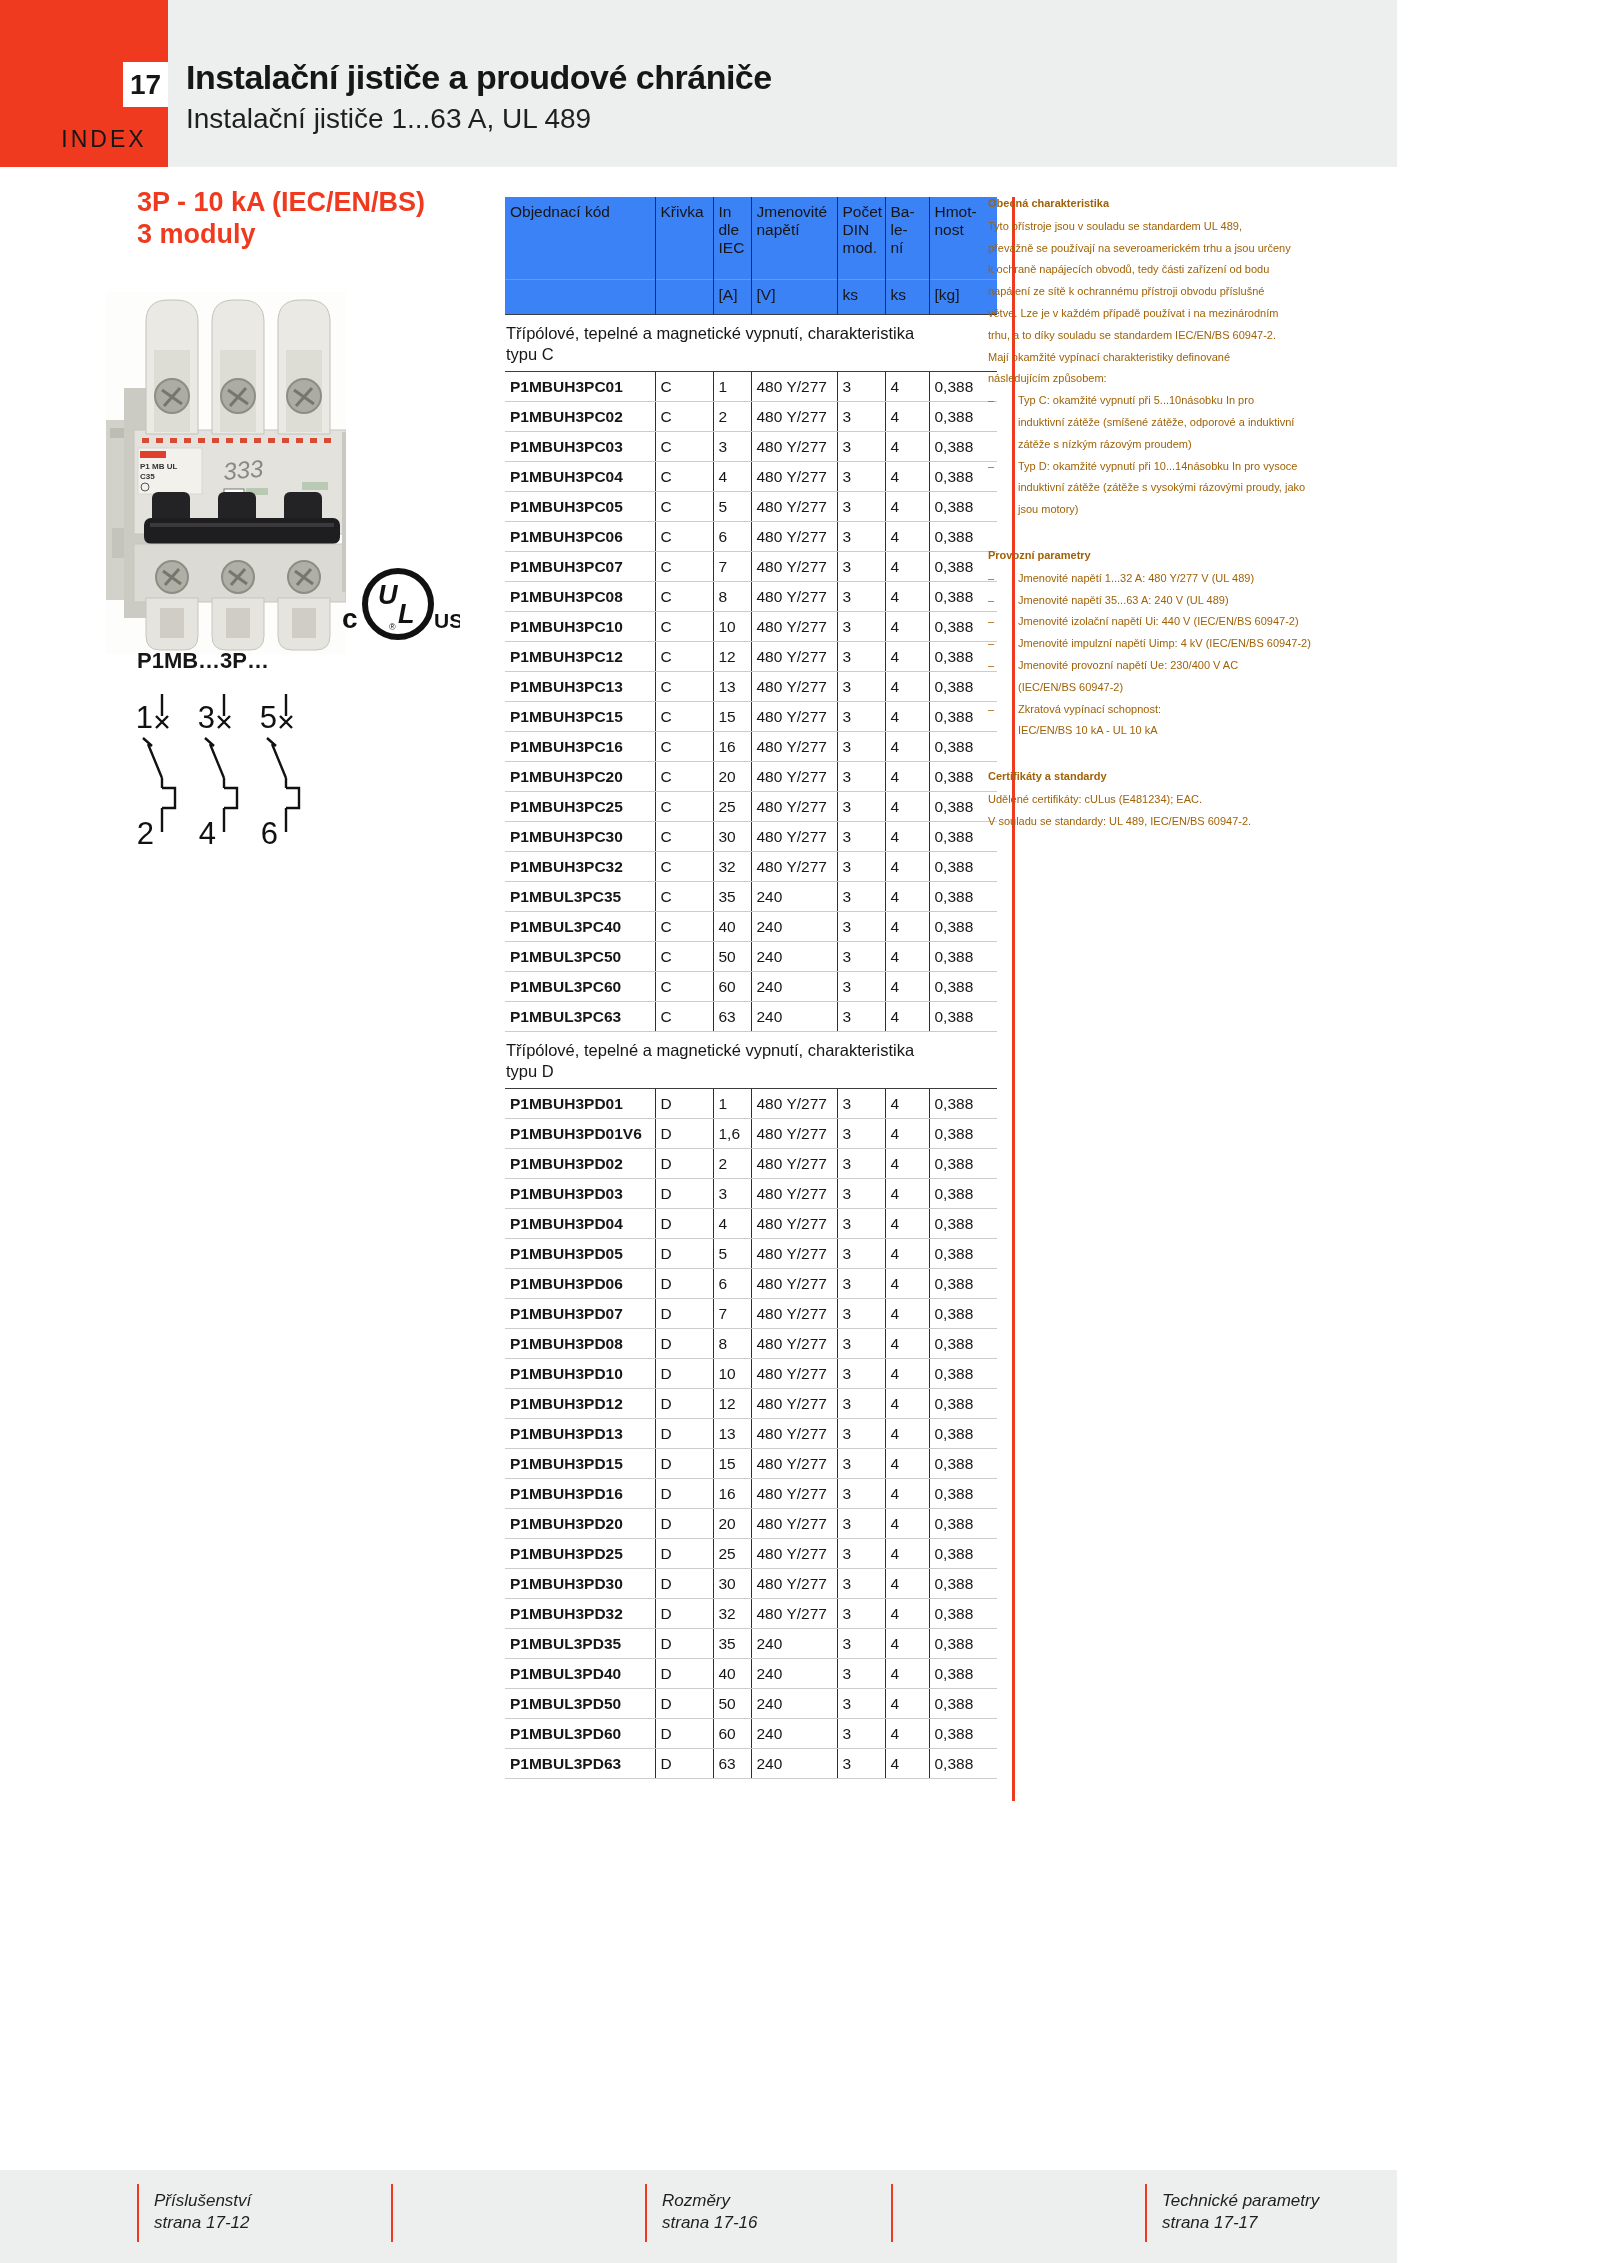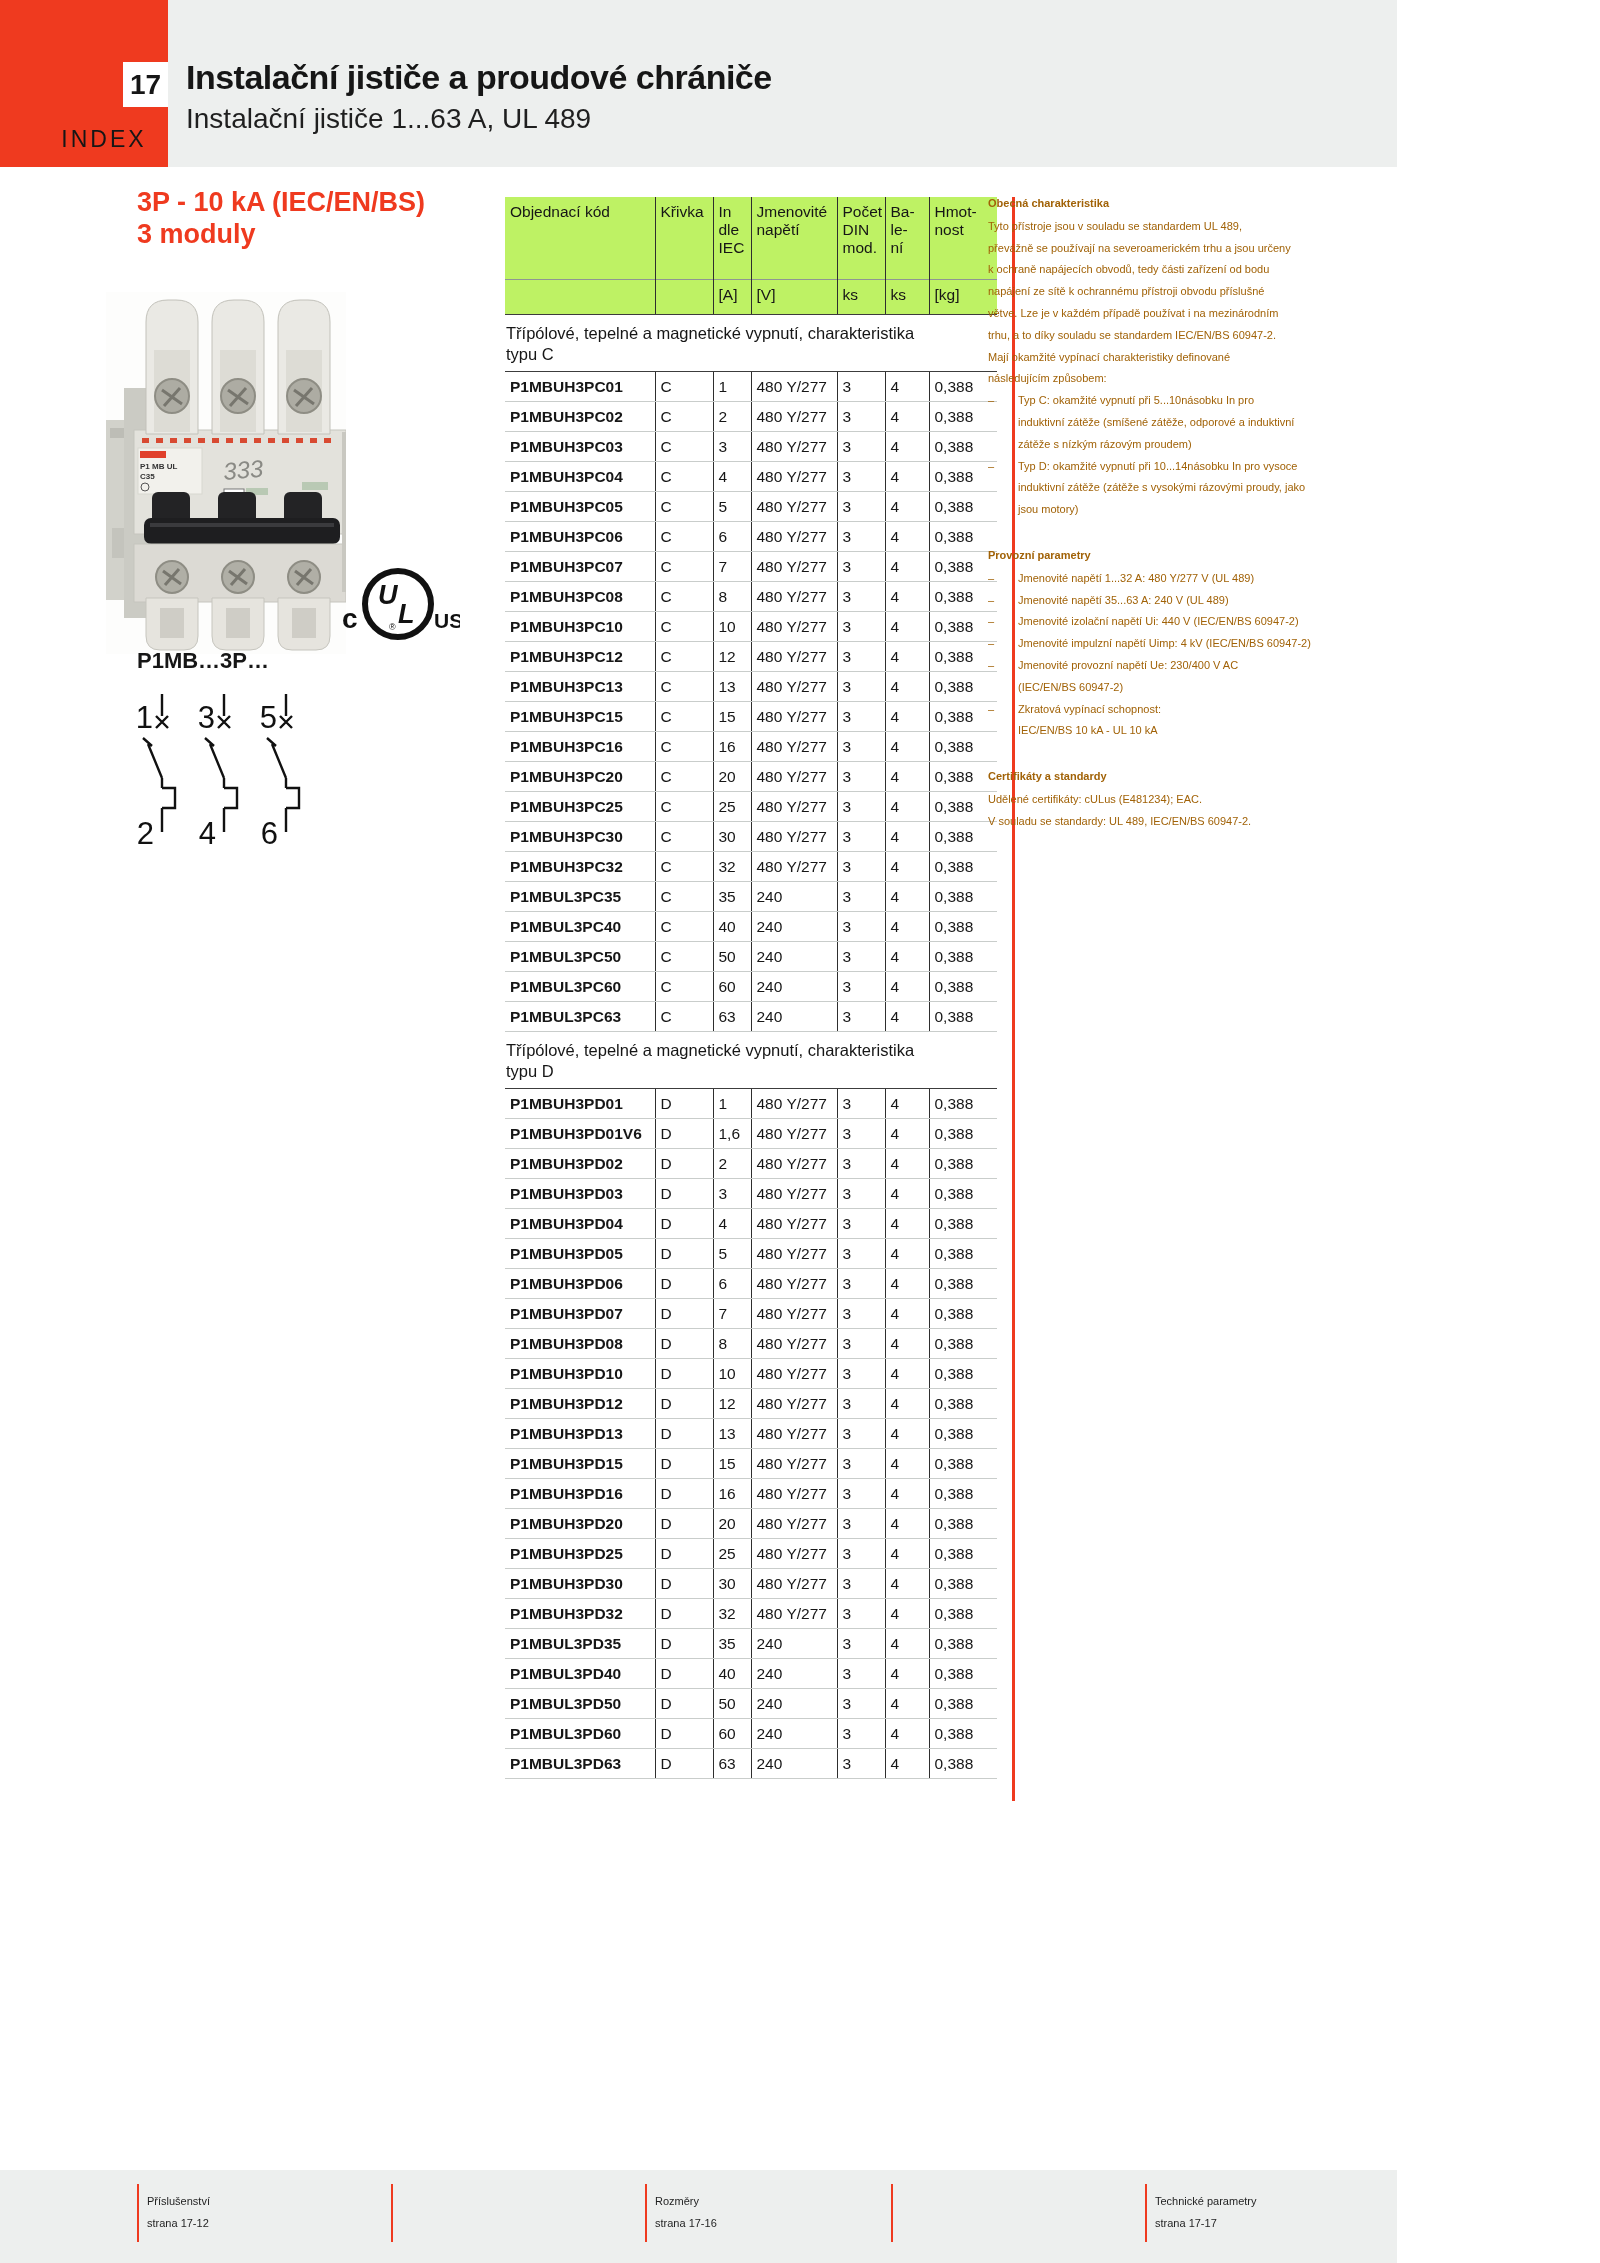--- a/index.html
+++ b/index.html
@@ -30,21 +30,21 @@
   
   .product-heading { position:absolute; left:137px; top:186px; font-size:27px; line-height:32px;
     font-weight:bold; color:#ef3a1f; white-space:pre-line; }
   .product-photo { position:absolute; left:106px; top:292px; }
   .ul-mark { position:absolute; left:336px; top:566px; }
   .model-label { position:absolute; left:137px; top:648px; font-size:22px; font-weight:bold; color:#161616; }
   .circuit-diagram { position:absolute; left:126px; top:686px; }
   
   .catalog-table { position:absolute; left:505px; top:197px; }
   .catalog-table table { border-collapse:collapse; table-layout:fixed; width:492px; color:#161616; }
-  .catalog-table thead th { background:#bef264; font-weight:normal; text-align:left; vertical-align:top;
+  .catalog-table thead th { background:#3b82f6; font-weight:normal; text-align:left; vertical-align:top;
     padding:6px 5px 4px 5px; font-size:15.5px; line-height:18px; white-space:pre-line; }
   .catalog-table tr.labels th { height:72px; }
   .catalog-table tr.units th { border-top:1px solid #8f9693; border-bottom:1px solid #3c3c3c; padding:6px 5px; height:22px; }
   .catalog-table tr.labels th + th,
   .catalog-table tr.units th + th,
   .catalog-table tr.data td + td { border-left:1px solid #2e2e2e; }
   .catalog-table tr.section td { padding:8px 1px 6px 1px; font-size:16.5px; line-height:21px;
     white-space:pre-line; border-bottom:1px solid #3c3c3c; background:#fff; }
   .catalog-table tr.data td { padding:5px 5px 4px 5px; font-size:15.5px; line-height:20px;
     border-bottom:1px solid #c9cdcb; vertical-align:top; }
@@ -57,21 +57,21 @@
   .info-para { white-space:pre-line; margin:0; }
   .bullet { display:flex; }
   .bullet-dash { width:30px; flex:none; }
   .bullet-text { flex:1; white-space:pre-line; }
   
   .side-tab { position:absolute; left:1532px; top:1069px; width:68px; height:57px; background:#ef3a1f;
     display:flex; align-items:center; justify-content:center; color:#fff; font-size:30px; font-weight:bold; }
   
   .footer-band { position:absolute; left:0; top:2170px; width:1600px; height:93px; background:#edefee; }
   .footer-item { position:absolute; top:14px; height:58px; width:220px; border-left:2px solid #ef3a1f;
-    padding-left:8px; font-size:11px; line-height:22px; color:#1f1f1f; box-sizing:border-box; padding-top:6px; }
+    padding-left:15px; font-size:17px; line-height:22px; color:#1f1f1f; box-sizing:border-box; padding-top:6px;font-style:italic; }
   .footer-item:nth-child(1){ left:137px; } .footer-item:nth-child(2){ left:391px; }
   .footer-item:nth-child(3){ left:645px; } .footer-item:nth-child(4){ left:891px; }
   .footer-item:nth-child(5){ left:1145px; }
   .f-title, .f-page { display:block; }
   .footer-page-number { position:absolute; left:1512px; top:2188px; font-size:31px; font-weight:bold; color:#ef3a1f; }
   svg text { font-family:"Liberation Sans","DejaVu Sans",sans-serif; }
 </style>
 </head>
 <body>
 

